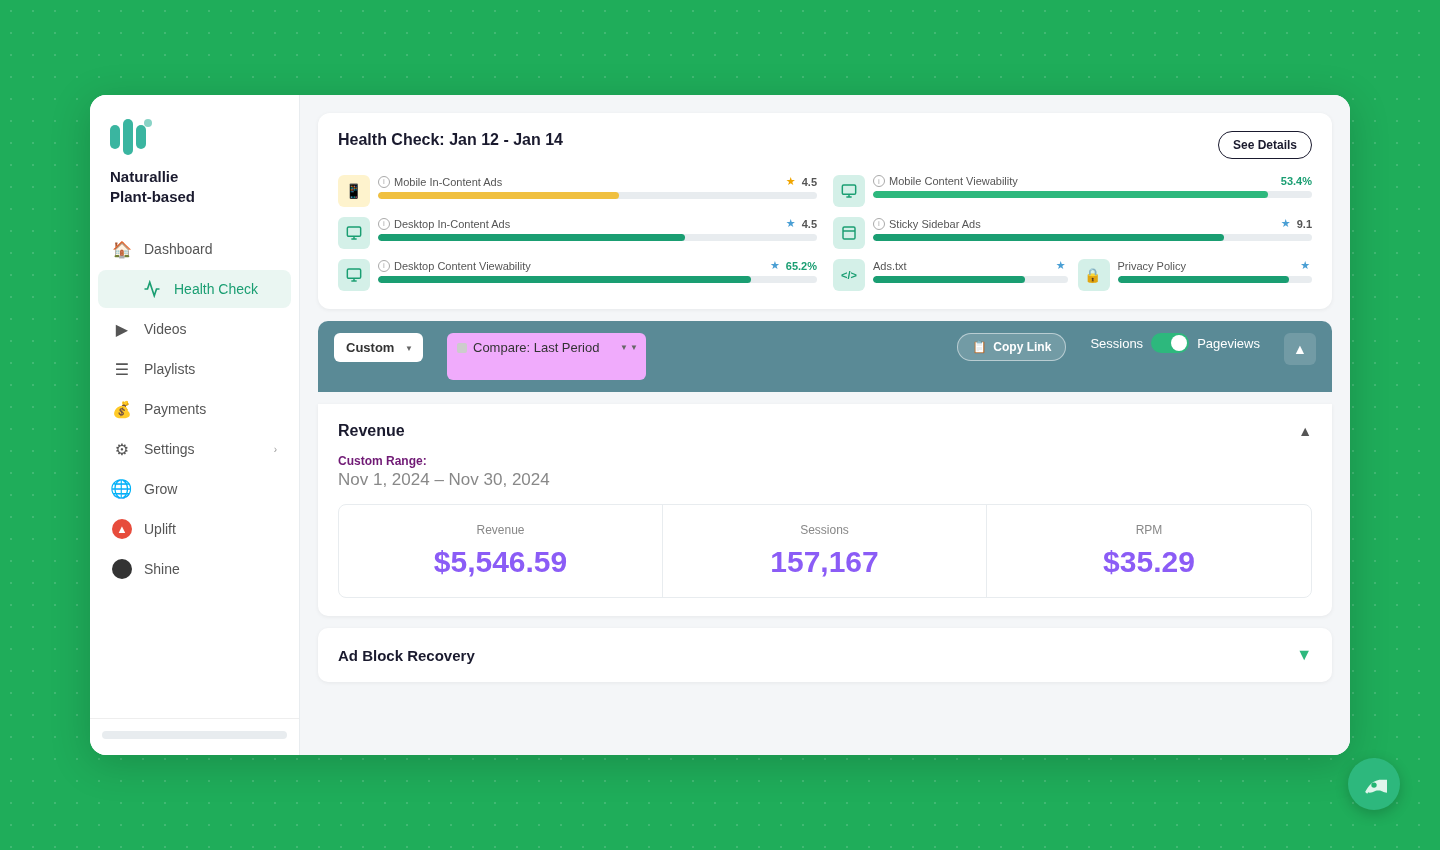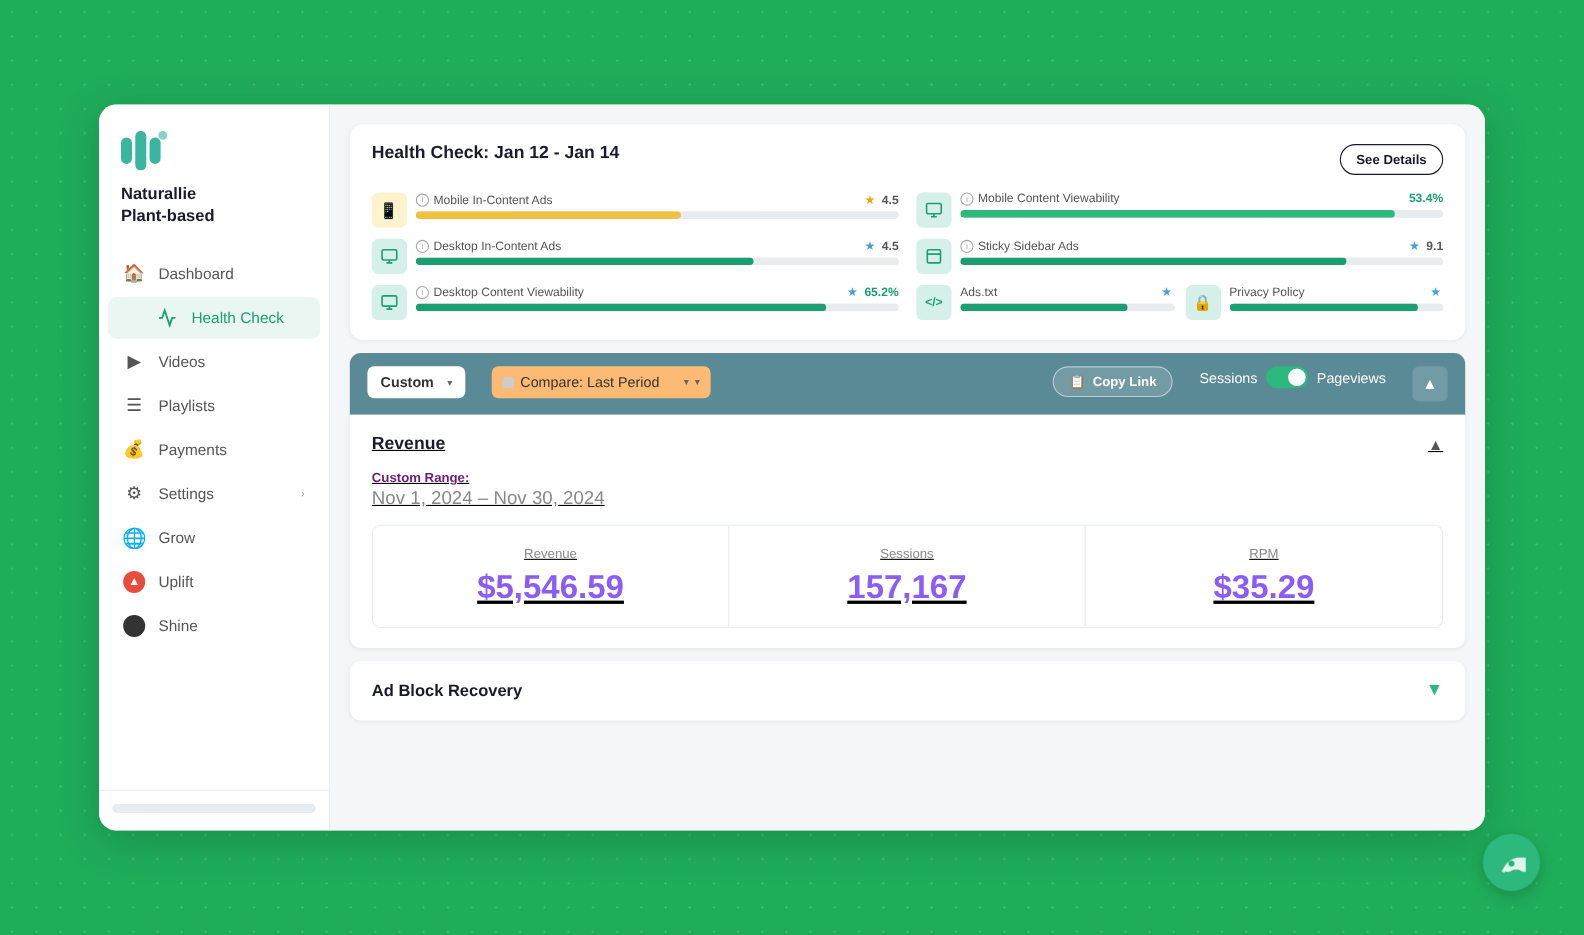--- a/index.html
+++ b/index.html
@@ -253,23 +253,23 @@
       position: absolute;
       right: 10px;
       top: 50%;
       transform: translateY(-50%);
       pointer-events: none;
     }
     .compare-select-wrapper {
       position: relative;
       display: inline-flex;
       align-items: center;
-      background: #fdba74;
+      background: #f0abfc;
       border-radius: 6px;
-      padding: 0 8px 0 10px;
+      padding: 0 8px 18px 10px;
     }
     .compare-dot {
       width: 10px; height: 10px;
       background: #ccc;
       border-radius: 2px;
       margin-right: 6px;
       flex-shrink: 0;
     }
     .compare-select {
       border: none;
@@ -335,25 +335,24 @@
       display: flex;
       align-items: center;
       justify-content: center;
       cursor: pointer;
       color: #fff;
       font-size: 14px;
     }
     
     .revenue-section {
       background: #fff;
-      margin: 0 18px 12px;
+      margin: 12px 18px 12px;
       border-radius: 0 0 10px 10px;
       padding: 18px 20px;
       box-shadow: 0 1px 4px rgba(0,0,0,0.06);
-      text-decoration: underline;
     }
     .section-header {
       display: flex;
       align-items: center;
       justify-content: space-between;
       margin-bottom: 14px;
     }
     .section-title {
       font-size: 16px;
       font-weight: 700;

